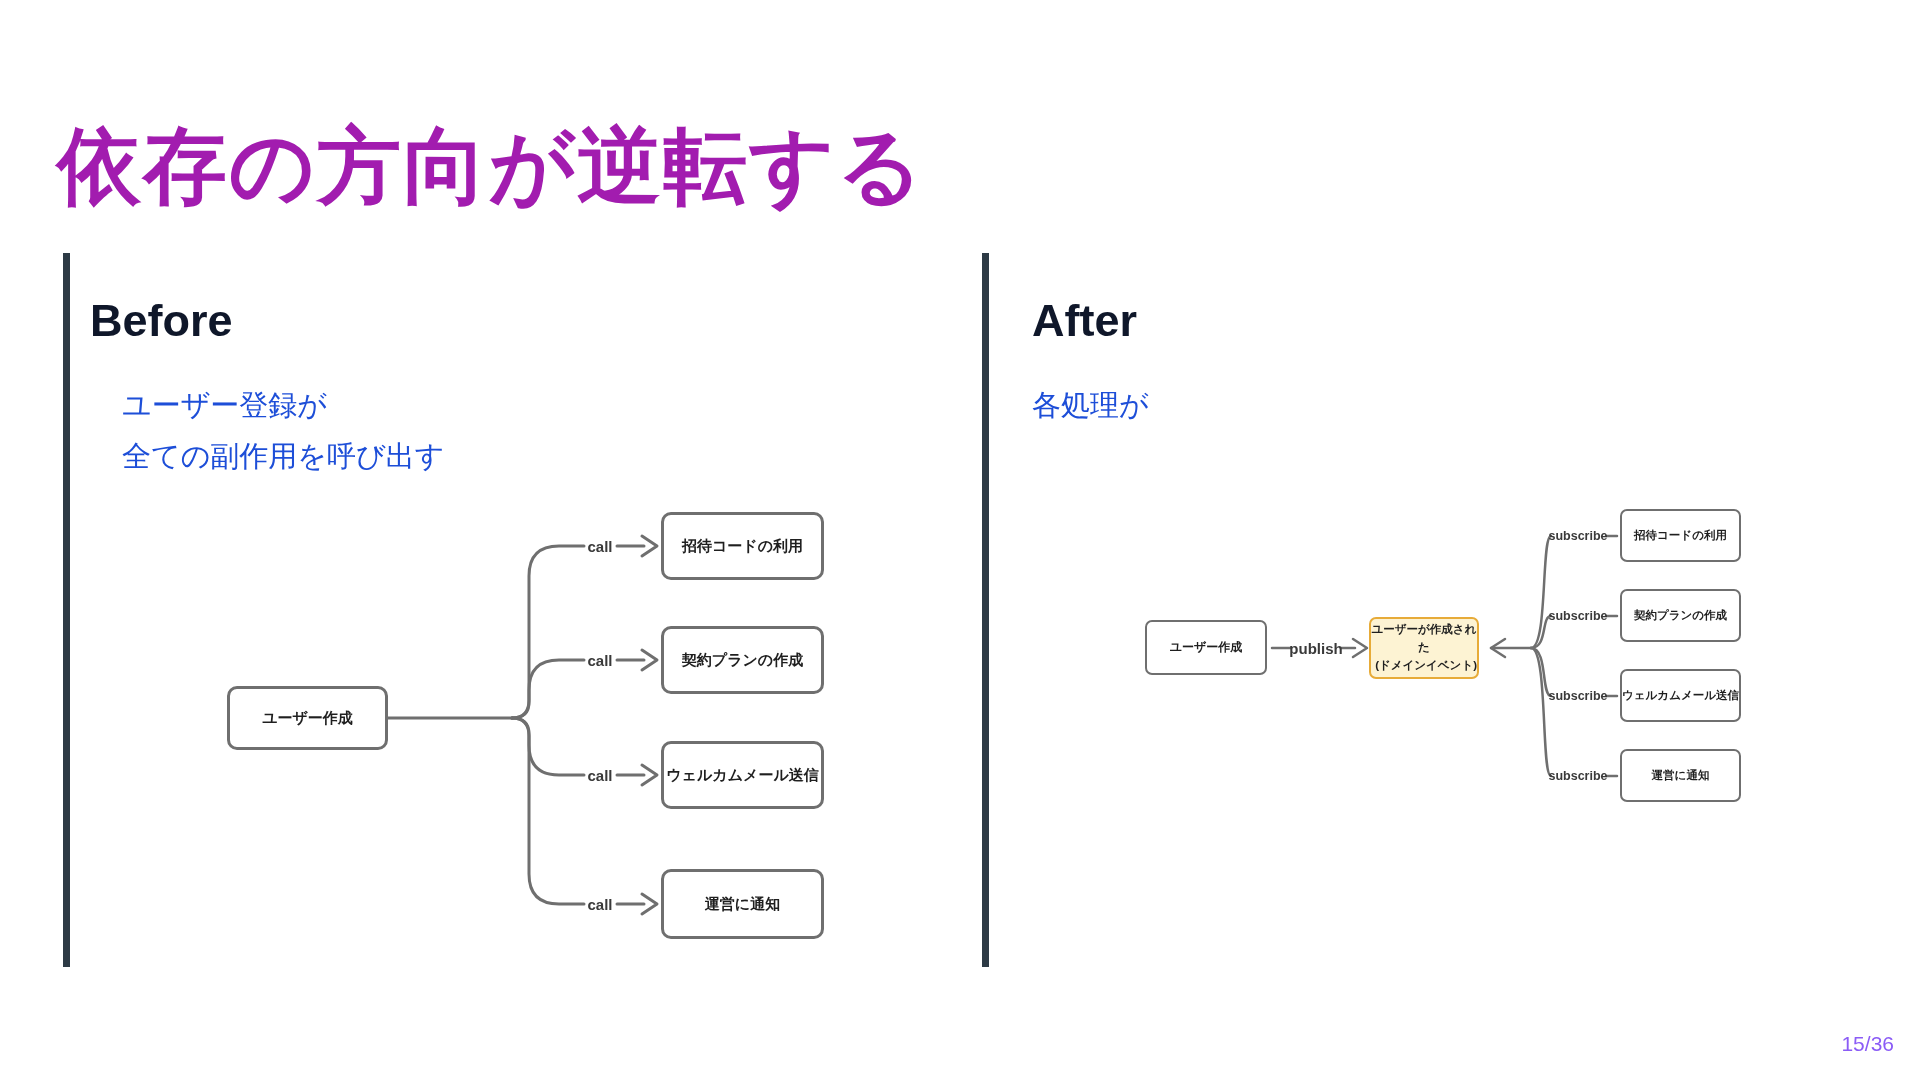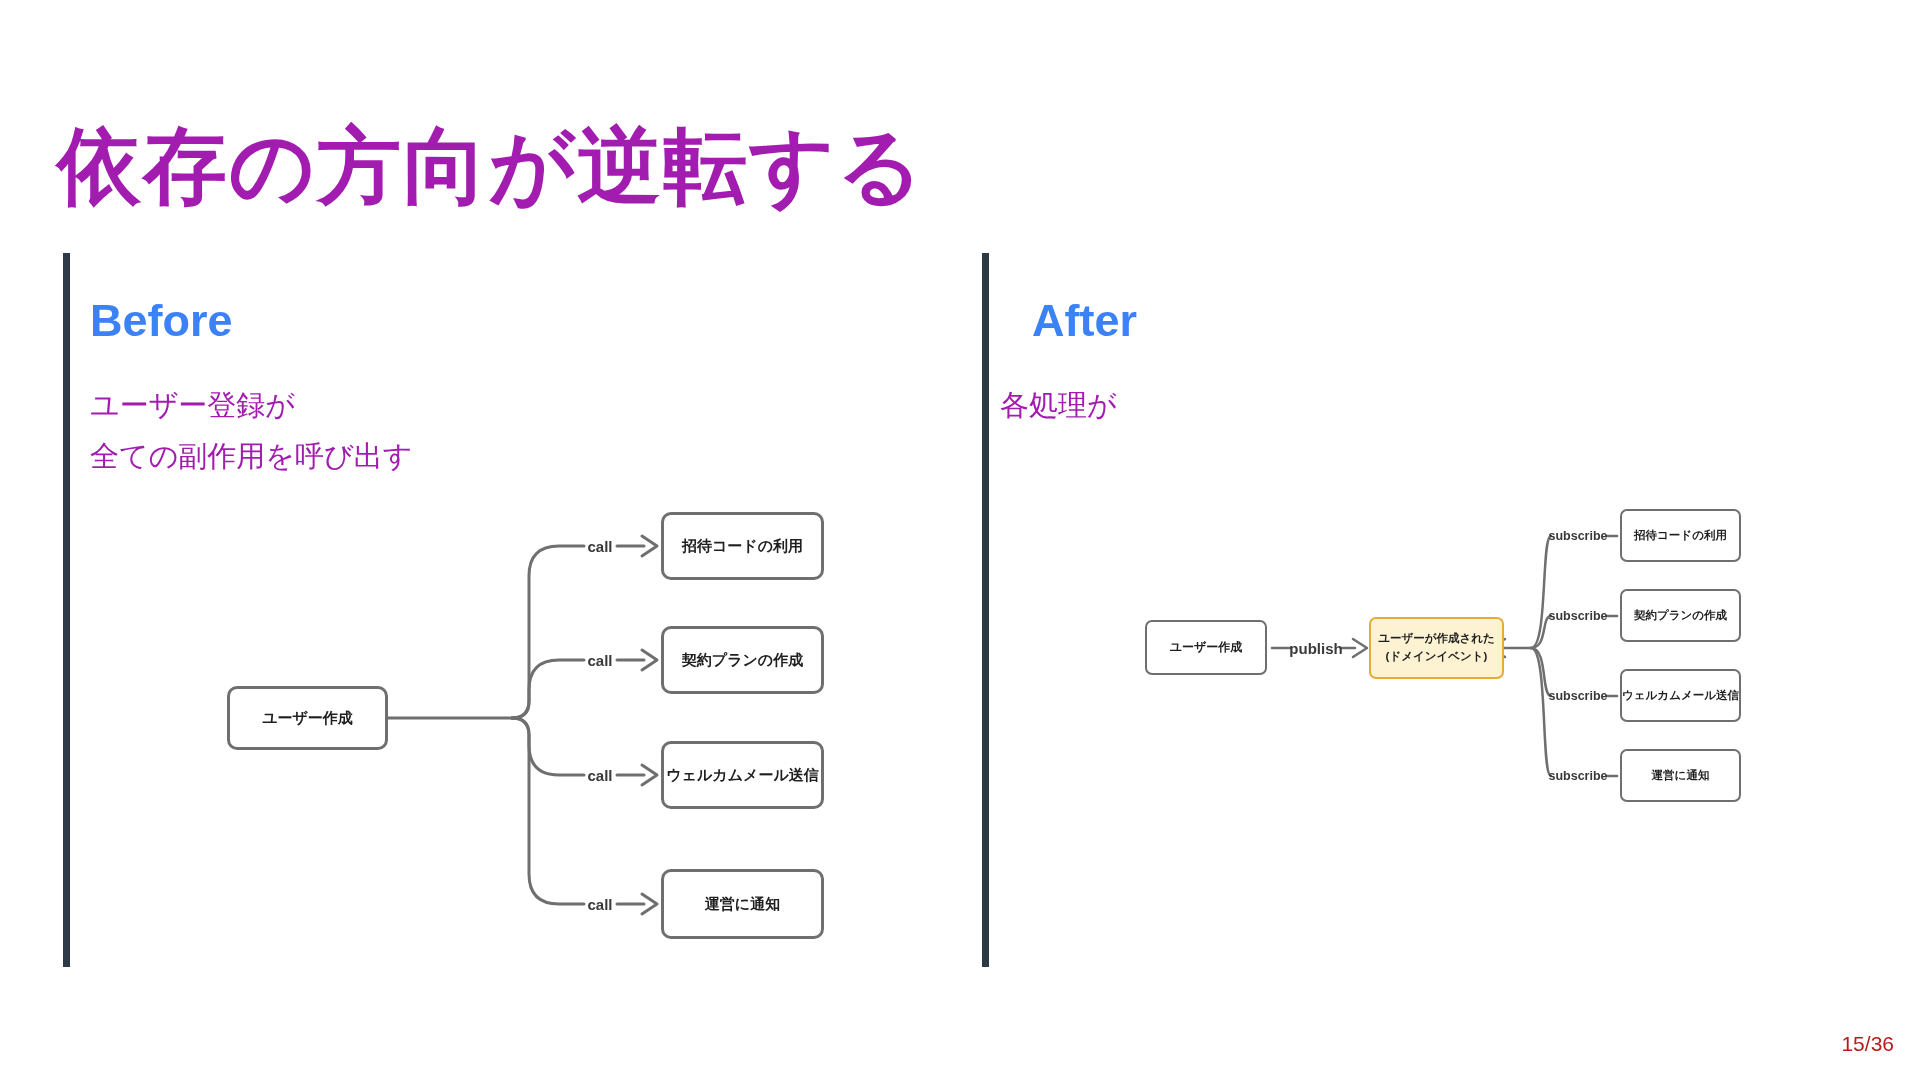--- a/index.html
+++ b/index.html
@@ -5,40 +5,40 @@
   html,body { margin:0; padding:0; background:#ffffff; }
   .slide {
     position:relative; width:1920px; height:1080px; background:#ffffff;
     font-family:"Liberation Sans","DejaVu Sans",sans-serif; overflow:hidden;
   }
   .slide-title {
     position:absolute; left:57px; top:110px; font-size:84px; font-weight:900;
     color:#a21caf; letter-spacing:2px; white-space:nowrap;
   }
   .col-bar { position:absolute; top:253px; width:7px; height:714px; background:#2d3a45; }
-  .col-heading { position:absolute; font-size:45px; font-weight:800; color:#3b82f6; }
-  .col-desc { position:absolute; font-size:29px; line-height:51px; font-weight:500; color:#a21caf; }
+  .col-heading { position:absolute; font-size:45px; font-weight:800; color:#0f172a; }
+  .col-desc { position:absolute; font-size:29px; line-height:51px; font-weight:500; color:#1d4ed8;margin-left:32px; }
   .wires { position:absolute; left:0; top:0; width:1920px; height:1080px; }
   .node {
     position:absolute; box-sizing:border-box; display:flex; flex-direction:column;
     align-items:center; justify-content:center; text-align:center;
     background:#ffffff; border:3px solid #6f6f6f; border-radius:10px;
     font-weight:700; color:#1f1f1f;
   }
   .node-lg { font-size:15px; }
   .node-sm { border-width:2.5px; border-radius:7px; font-size:11.5px; }
   .event-node { background:#fdf3d3; border-color:#e7ab38; line-height:1.55; }
   .edge-label {
     position:absolute; transform:translate(-50%,-50%); font-weight:700;
     color:#3a3a3a; white-space:nowrap; text-align:center;
   }
   .call-label { font-size:15px; }
   .publish-label { font-size:15px; }
   .subscribe-label { font-size:12.5px; }
-  .page-num { position:absolute; right:26px; bottom:24px; font-size:21px; font-weight:500; color:#b91c1c; }
+  .page-num { position:absolute; right:26px; bottom:24px; font-size:21px; font-weight:500; color:#8b5cf6; }
 </style>
 </head>
 <body>
 
 <div class="slide">
 
   <div class="slide-title">依存の方向が逆転する</div>
 
   <svg class="wires" viewBox="0 0 1920 1080">
     <g stroke="#6f6f6f" stroke-width="3" fill="none" stroke-linecap="round" stroke-linejoin="round">
@@ -95,21 +95,21 @@
   <div class="col-bar" style="left:982px;"></div>
   <div class="col-heading" style="left:1032px; top:295px;">After</div>
   <div class="col-desc" style="left:1000px; top:380px;">
     <div>各処理が</div>
   </div>
 
   <div class="node node-sm" style="left:1145px; top:620px; width:122px; height:55px; font-size:12px;">ユーザー作成</div>
 
   <span class="edge-label publish-label" style="left:1316px; top:648px;">publish</span>
 
-  <div class="node node-sm event-node" style="left:1369px; top:617px; width:135px; height:62px;">
+  <div class="node node-sm event-node" style="left:1369px; top:617px; width:110px; height:62px;align-items:flex-end;">
     <div>ユーザーが作成された</div>
     <div>(ドメインイベント)</div>
   </div>
 
   <span class="edge-label subscribe-label" style="left:1578px; top:536px;">subscribe</span>
   <span class="edge-label subscribe-label" style="left:1578px; top:616px;">subscribe</span>
   <span class="edge-label subscribe-label" style="left:1578px; top:696px;">subscribe</span>
   <span class="edge-label subscribe-label" style="left:1578px; top:776px;">subscribe</span>
 
   <div class="node node-sm" style="left:1620px; top:509px; width:121px; height:53px;">招待コードの利用</div>

